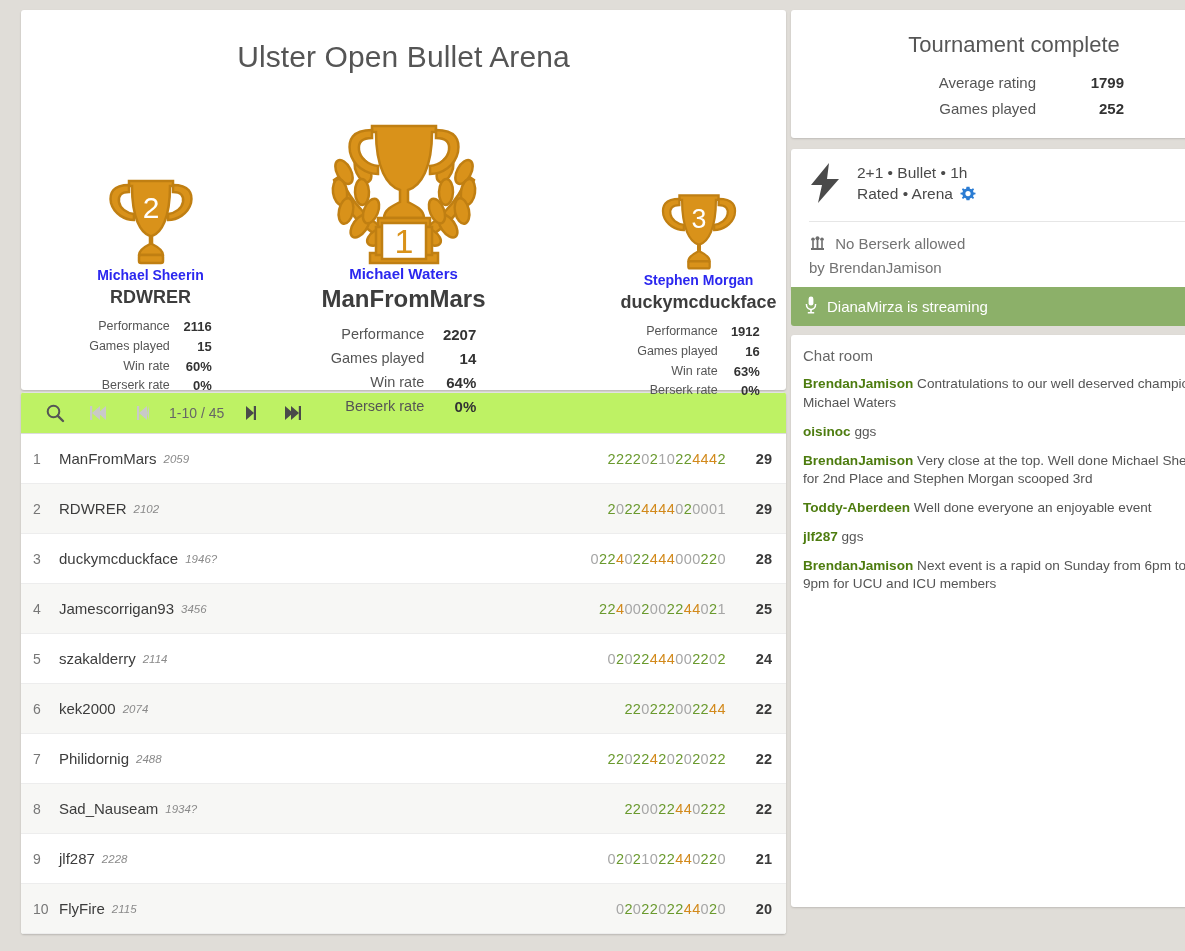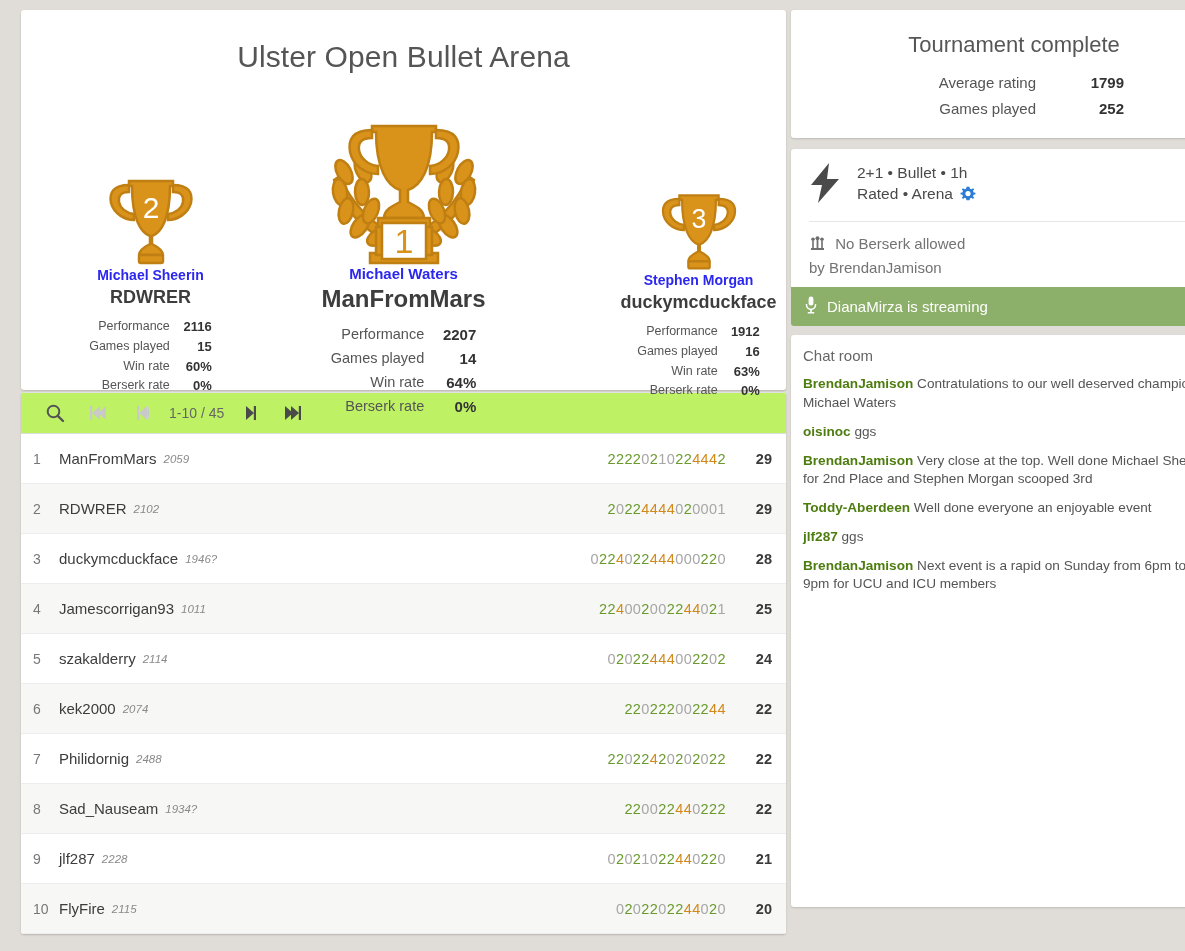--- a/index.html
+++ b/index.html
@@ -315,21 +315,21 @@
             <span class="r-rank">3</span>
             <span class="r-name">duckymcduckface</span>
             <span class="r-rating">1946?</span>
             <span class="r-spacer"></span>
             <span class="r-sheet"><span class="d0">0</span><span class="d2">2</span><span class="d2">2</span><span class="d4">4</span><span class="d0">0</span><span class="d2">2</span><span class="d2">2</span><span class="d4">4</span><span class="d4">4</span><span class="d4">4</span><span class="d0">0</span><span class="d0">0</span><span class="d0">0</span><span class="d2">2</span><span class="d2">2</span><span class="d0">0</span></span>
             <span class="r-total">28</span>
           </div>
           <div class="row">
             <span class="r-rank">4</span>
             <span class="r-name">Jamescorrigan93</span>
-            <span class="r-rating">1011</span>
+            <span class="r-rating">3456</span>
             <span class="r-spacer"></span>
             <span class="r-sheet"><span class="d2">2</span><span class="d2">2</span><span class="d4">4</span><span class="d0">0</span><span class="d0">0</span><span class="d2">2</span><span class="d0">0</span><span class="d0">0</span><span class="d2">2</span><span class="d2">2</span><span class="d4">4</span><span class="d4">4</span><span class="d0">0</span><span class="d2">2</span><span class="d0">1</span></span>
             <span class="r-total">25</span>
           </div>
           <div class="row">
             <span class="r-rank">5</span>
             <span class="r-name">szakalderry</span>
             <span class="r-rating">2114</span>
             <span class="r-spacer"></span>
             <span class="r-sheet"><span class="d0">0</span><span class="d2">2</span><span class="d0">0</span><span class="d2">2</span><span class="d2">2</span><span class="d4">4</span><span class="d4">4</span><span class="d4">4</span><span class="d0">0</span><span class="d0">0</span><span class="d2">2</span><span class="d2">2</span><span class="d0">0</span><span class="d2">2</span></span>

